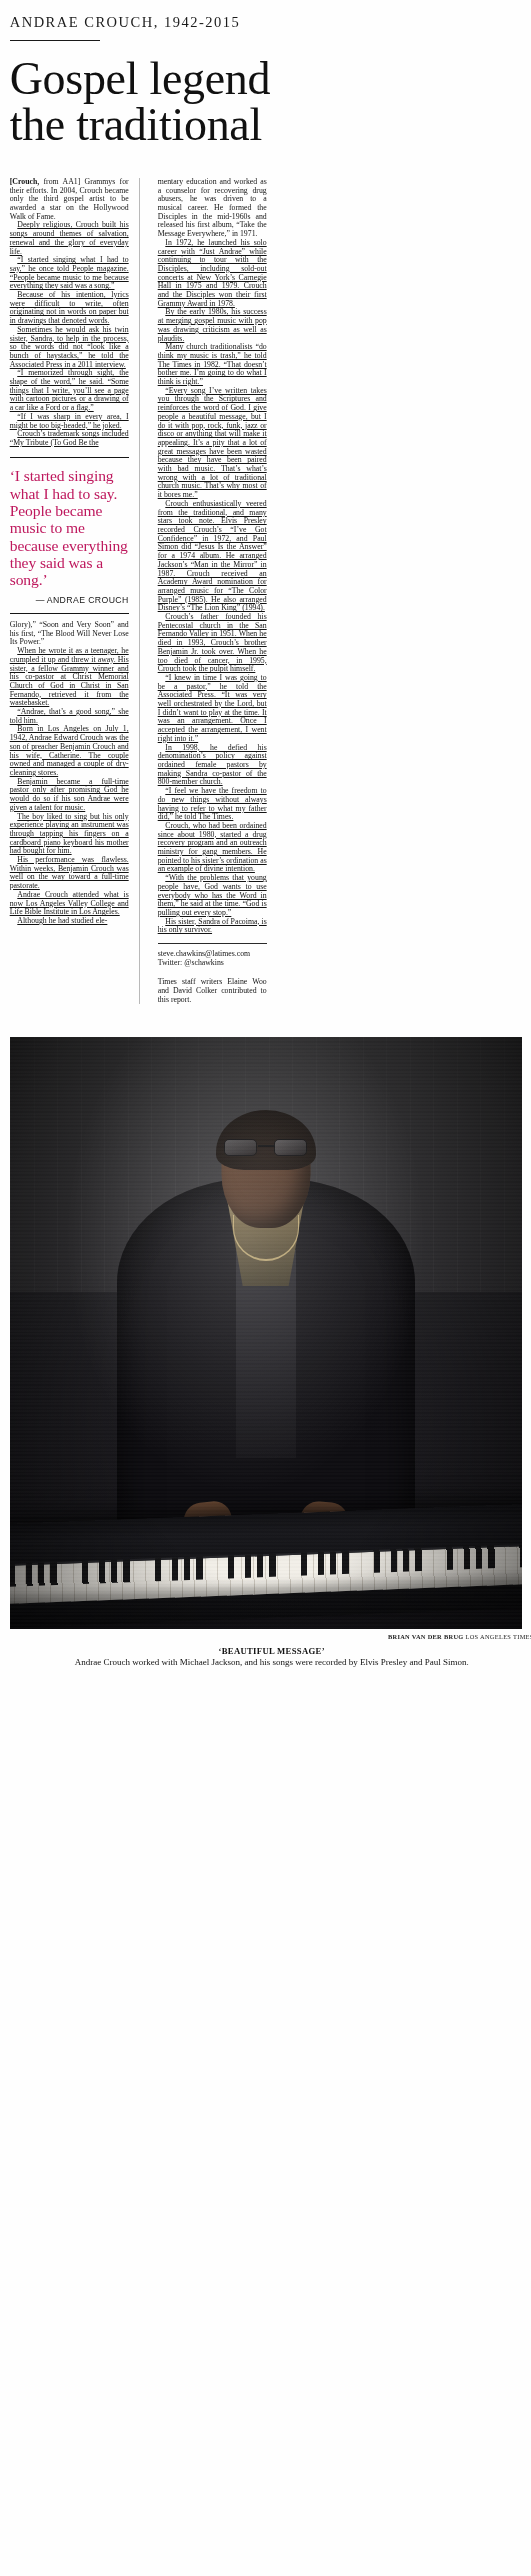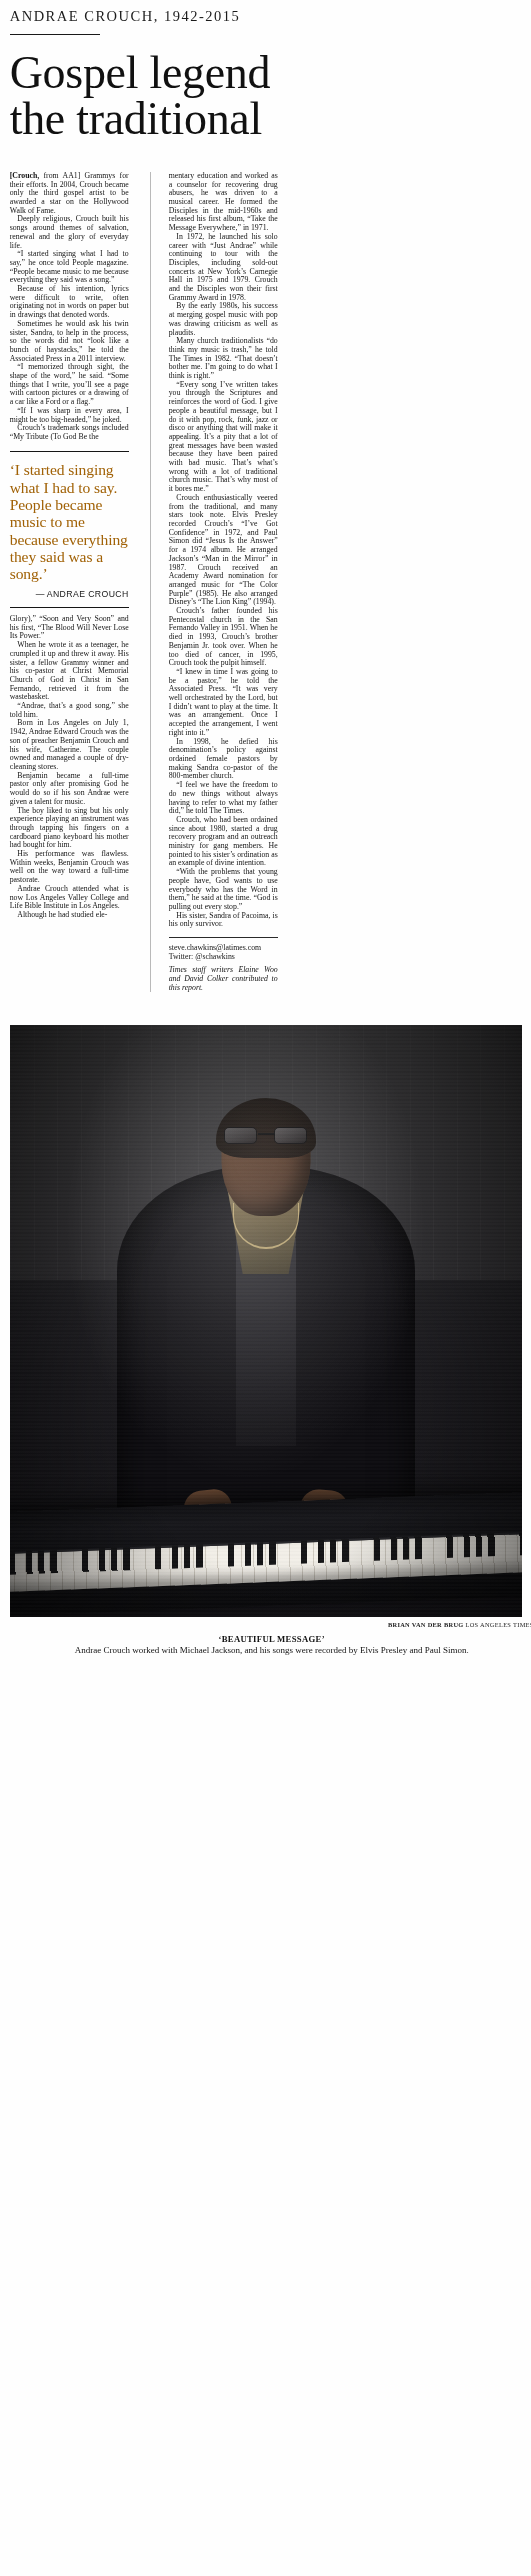--- a/index.html
+++ b/index.html
@@ -17,21 +17,21 @@
   .page {
     width: 532px;
     min-height: 2576px;
     position: relative;
     background: #fefefe;
     padding: 0 9.7px 0 9.7px;
   }
 
   
   .kicker {
-    padding-top: 8px;
+    padding-top: 14px;
     font-family: "Liberation Serif", "DejaVu Serif", serif;
     font-size: 14.5px;
     letter-spacing: 1.5px;
     font-weight: 400;
     color: #1b1b1b;
     white-space: nowrap;
   }
   .kicker-rule {
     margin-top: 9px;
     width: 90px;
@@ -47,21 +47,21 @@
     font-weight: 400;
     letter-spacing: -0.3px;
     color: #111;
   }
   .headline .hl-line { display: block; }
 
   
   .cols {
     margin-top: 18px;
     display: flex;
-    gap: 12px;
+    gap: 1px;
     align-items: flex-start;
   }
   .col {
     width: 128px;
     padding-right: 9px;
     position: relative;
   }
   .col + .col {
     padding-left: 18px;
     border-left: 0.7px solid #b9b9b9;
@@ -72,39 +72,39 @@
     margin: 0;
     font-size: 7.8px;
     line-height: 8.7px;
     text-align: justify;
     text-justify: inter-word;
     hyphens: auto;
     -webkit-hyphens: auto;
     color: #131313;
     font-family: "Liberation Serif", "DejaVu Serif", serif;
   }
-  p.body + p.body { text-indent: 7.6px; }
+  p.body + p.body { text-indent: 7.6px; text-decoration: underline; }
   p.body.cont { text-indent: 0; }
 
   .jumpline { font-weight: 700; }
   .jumpline-rest { font-weight: 400; }
 
   
   .pullquote {
     margin: 9.7px 0 7px 0;
     border-top: 1.4px solid #151515;
     border-bottom: 1.4px solid #151515;
     padding: 9px 0 7.6px 0;
   }
   .pullquote .pq-text {
     font-family: "Liberation Serif", "DejaVu Serif", serif;
     font-size: 15.6px;
     line-height: 17.3px;
     letter-spacing: -0.1px;
-    color: #a16207;
+    color: #be185d;
   }
   .pullquote .pq-attrib {
     margin-top: 7px;
     text-align: right;
     font-size: 8.7px;
     letter-spacing: 0.4px;
     font-variant: small-caps;
     text-transform: uppercase;
     color: #161616;
     font-family: Liberation Sans, sans-serif;
@@ -117,23 +117,22 @@
     border-top: 1px solid #2a2a2a;
   }
   .contact p {
     margin: 0;
     font-size: 7.8px;
     line-height: 8.7px;
     text-align: left;
     color: #131313;
   }
   .contact .credit {
-    margin-top: 5px;
+    margin-top: 11px;
     text-align: justify;
-    font-style: italic;
   }
 
   
   .photo-wrap {
     margin: 33px 0 0 0;
     width: 524px;
     position: relative;
   }
   .photo {
     width: 512px;

